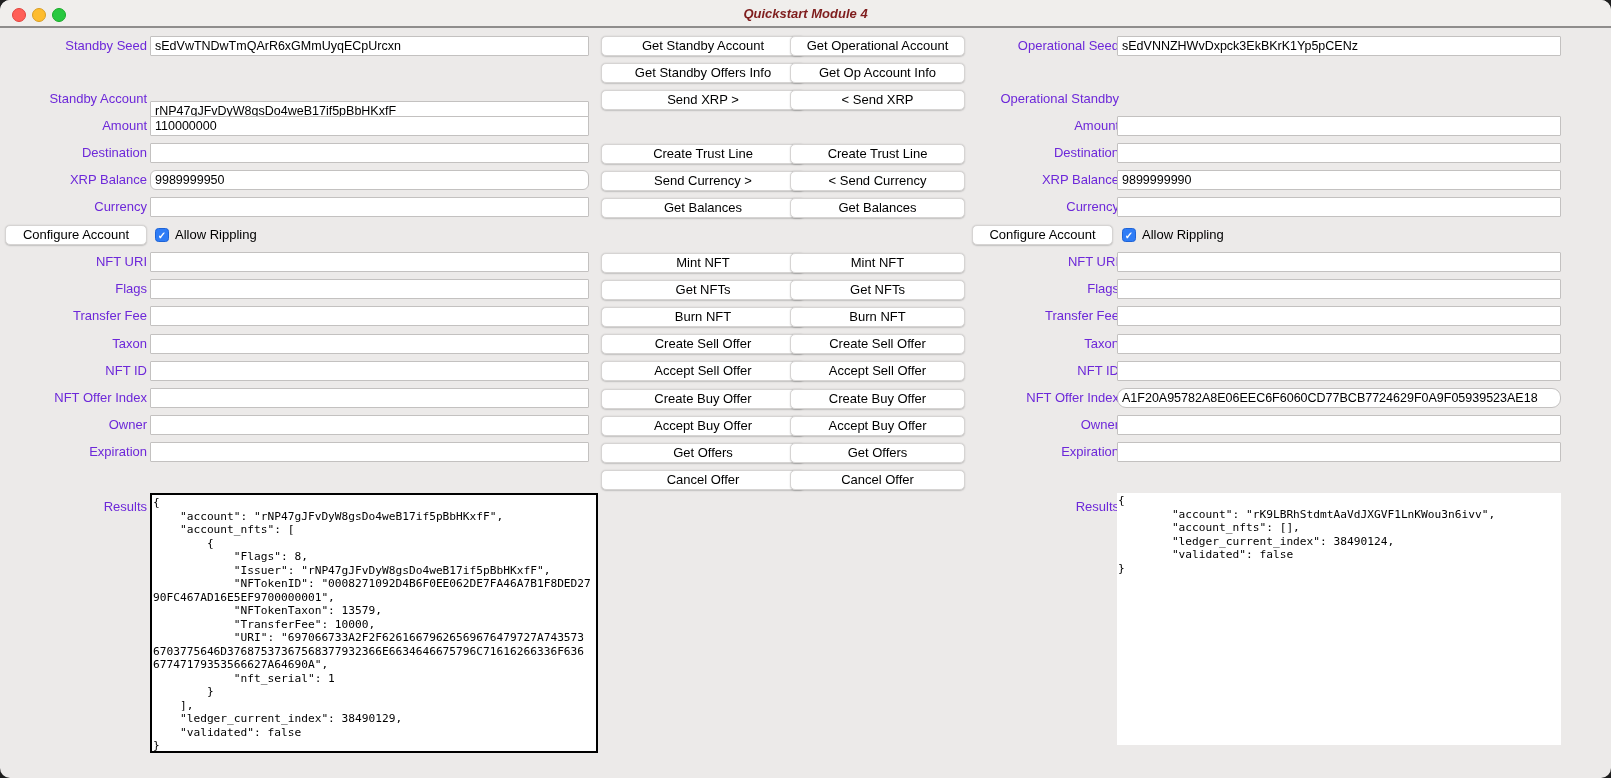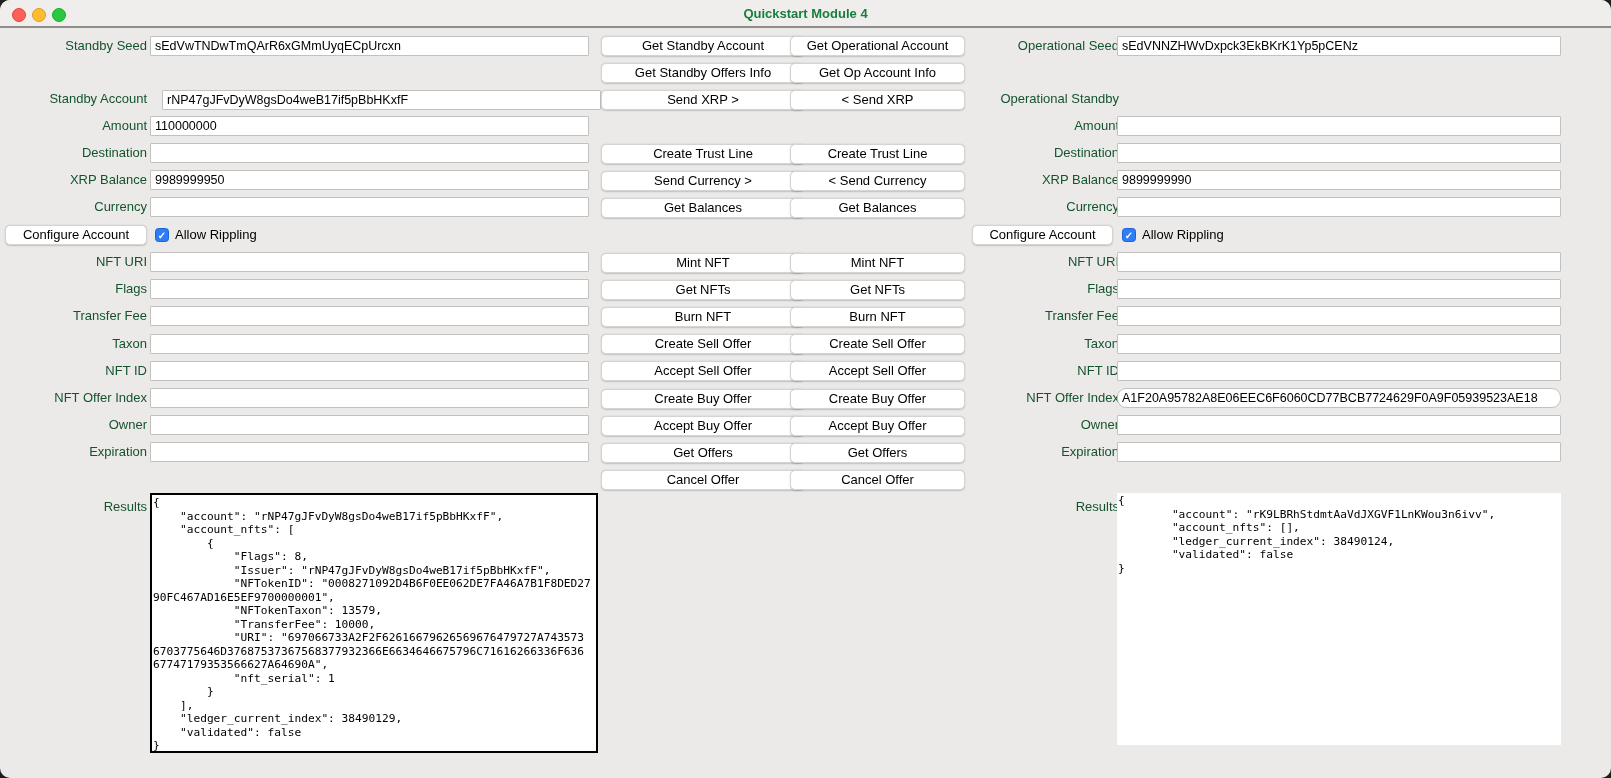--- a/index.html
+++ b/index.html
@@ -22,25 +22,25 @@
     border-bottom:2px solid #8F8D8C;
     box-sizing:border-box;
   }
   .traffic{position:absolute;top:8px;width:12px;height:12px;border-radius:50%;}
   .t-red{left:12px;background:#FF5F57;border:0.5px solid #E0443E;}
   .t-yellow{left:32px;background:#FEBC2E;border:0.5px solid #D89E24;}
   .t-green{left:52px;background:#28C840;border:0.5px solid #1AAB29;}
   #title{
     position:absolute;left:0;top:0;width:100%;height:26px;
     text-align:center;line-height:27px;
-    font-size:13px;font-weight:bold;color:#15803d;
+    font-size:13px;font-weight:bold;color:#7f1d1d;font-style:italic;
   }
   .lbl{
     position:absolute;height:20px;line-height:20px;
-    font-size:13px;color:#14532d;text-align:right;
+    font-size:13px;color:#6d28d9;text-align:right;
     white-space:nowrap;
   }
   .lbl.L{left:0;width:147px;}
   .lbl.R{left:972px;width:147px;}
   .inp{
     position:absolute;height:20px;box-sizing:border-box;
     background:#fff;border:1px solid #C3C1C0;border-radius:1px;
     font-family:"Liberation Sans", sans-serif;
     font-size:12.5px;color:#000;padding:0 4px;
     outline:none;
@@ -91,30 +91,30 @@
     <div class="traffic t-red"></div>
     <div class="traffic t-yellow"></div>
     <div class="traffic t-green"></div>
     <div id="title">Quickstart Module 4</div>
   </div>
 
   <div class="lbl L" style="top:36px">Standby Seed</div>
   <input class="inp L" style="top: 36px;" value="sEdVwTNDwTmQArR6xGMmUyqECpUrcxn">
 
   <div class="lbl L" style="top:89px">Standby Account</div>
-  <input class="inp L" style="top: 90px; margin-left: 12px;" value="rNP47gJFvDyW8gsDo4weB17if5pBbHKxfF">
+  <input class="inp L" style="top: 101px;" value="rNP47gJFvDyW8gsDo4weB17if5pBbHKxfF">
 
   <div class="lbl L" style="top:116px">Amount</div>
   <input class="inp L" style="top: 116px;" value="110000000">
 
   <div class="lbl L" style="top:143px">Destination</div>
   <input class="inp L" style="top: 143px;" value="">
 
   <div class="lbl L" style="top:170px">XRP Balance</div>
-  <input class="inp L" style="top: 170px;" value="9989999950">
+  <input class="inp L" style="top: 170px; border-radius: 6px;" value="9989999950">
 
   <div class="lbl L" style="top:197px">Currency</div>
   <input class="inp L" style="top: 197px;" value="">
 
   <button class="btn" style="left:5px;top:225px;width:142px">Configure Account</button>
   <div class="checkbox" style="left:155px;top:228px"></div>
   <div class="chklbl" style="left:175px;top:225px">Allow Rippling</div>
 
   <div class="lbl L" style="top:252px">NFT URI</div>
   <input class="inp L" style="top: 252px;" value="">

